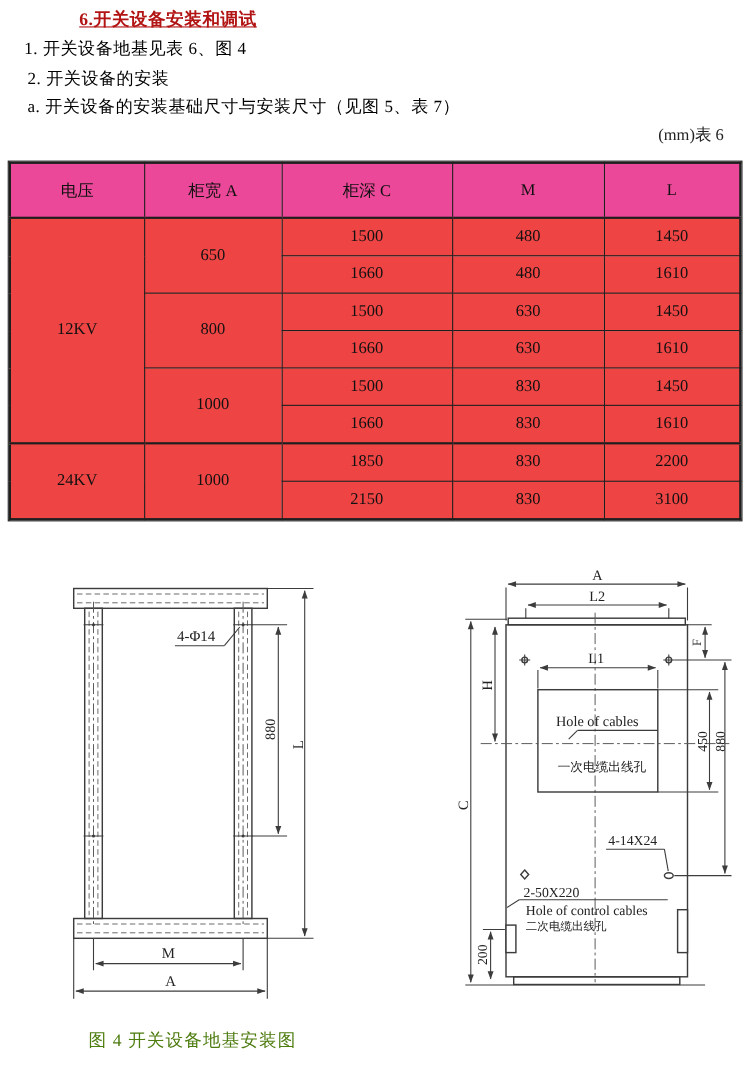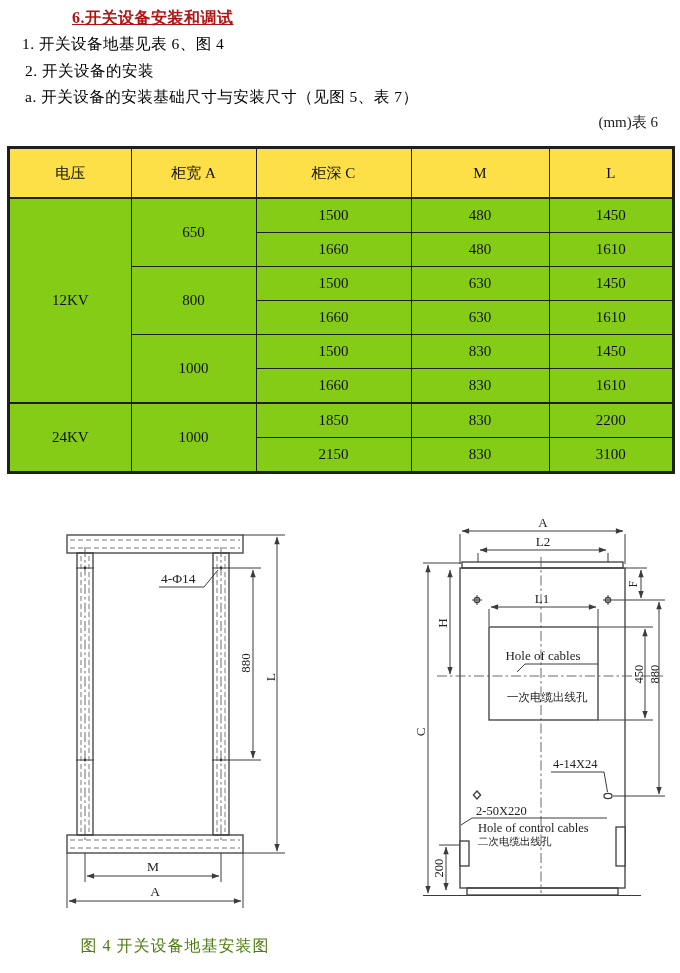--- a/index.html
+++ b/index.html
@@ -9,22 +9,22 @@
   .title{position:absolute;left:28px;top:8px;font-size:16px;font-weight:bold;
          color:#b21414;text-decoration:underline;letter-spacing:.5px;margin-left:44px;}
   .tline{position:absolute;font-size:15.5px;color:#000000;letter-spacing:.5px;}
   .l1{left:22px;top:34px;} .l2{left:25px;top:61px;} .l3{left:25px;top:87px;}
   .unit{position:absolute;right:22px;top:113px;font-size:15px;color:#222;}
 
   table.t6{position:absolute;left:8px;top:147px;width:664px;border-collapse:collapse;
            table-layout:fixed;font-size:15px;color:#111;}
   .t6 th,.t6 td{border:1.4px solid #1f1f1f;text-align:center;vertical-align:middle;
                 padding:0;font-weight:normal;}
-  .t6 th{background:#fde047;height:48px;border-bottom:2.6px solid #1f1f1f;}
-  .t6 td{height:33px;background:#84cc16;}
+  .t6 th{background:#ec4899;height:48px;border-bottom:2.6px solid #1f1f1f;}
+  .t6 td{height:33px;background:#ef4444;}
   .t6 tr.grp td{border-top:2.2px solid #1f1f1f;}
   .t6{border:2.4px solid #1f1f1f;outline:1px solid #1f1f1f;}
 
   .figsvg{position:absolute;}
   .f4{left:30px;top:520px;}
   .f5{left:393px;top:510px;}
   .caption{position:absolute;top:936px;font-size:16px;color:#4d7c0f;text-align:center;
            letter-spacing:1px;}
   .cap4{left:30px;width:290px;} .cap5{left:395px;width:285px;}
 

